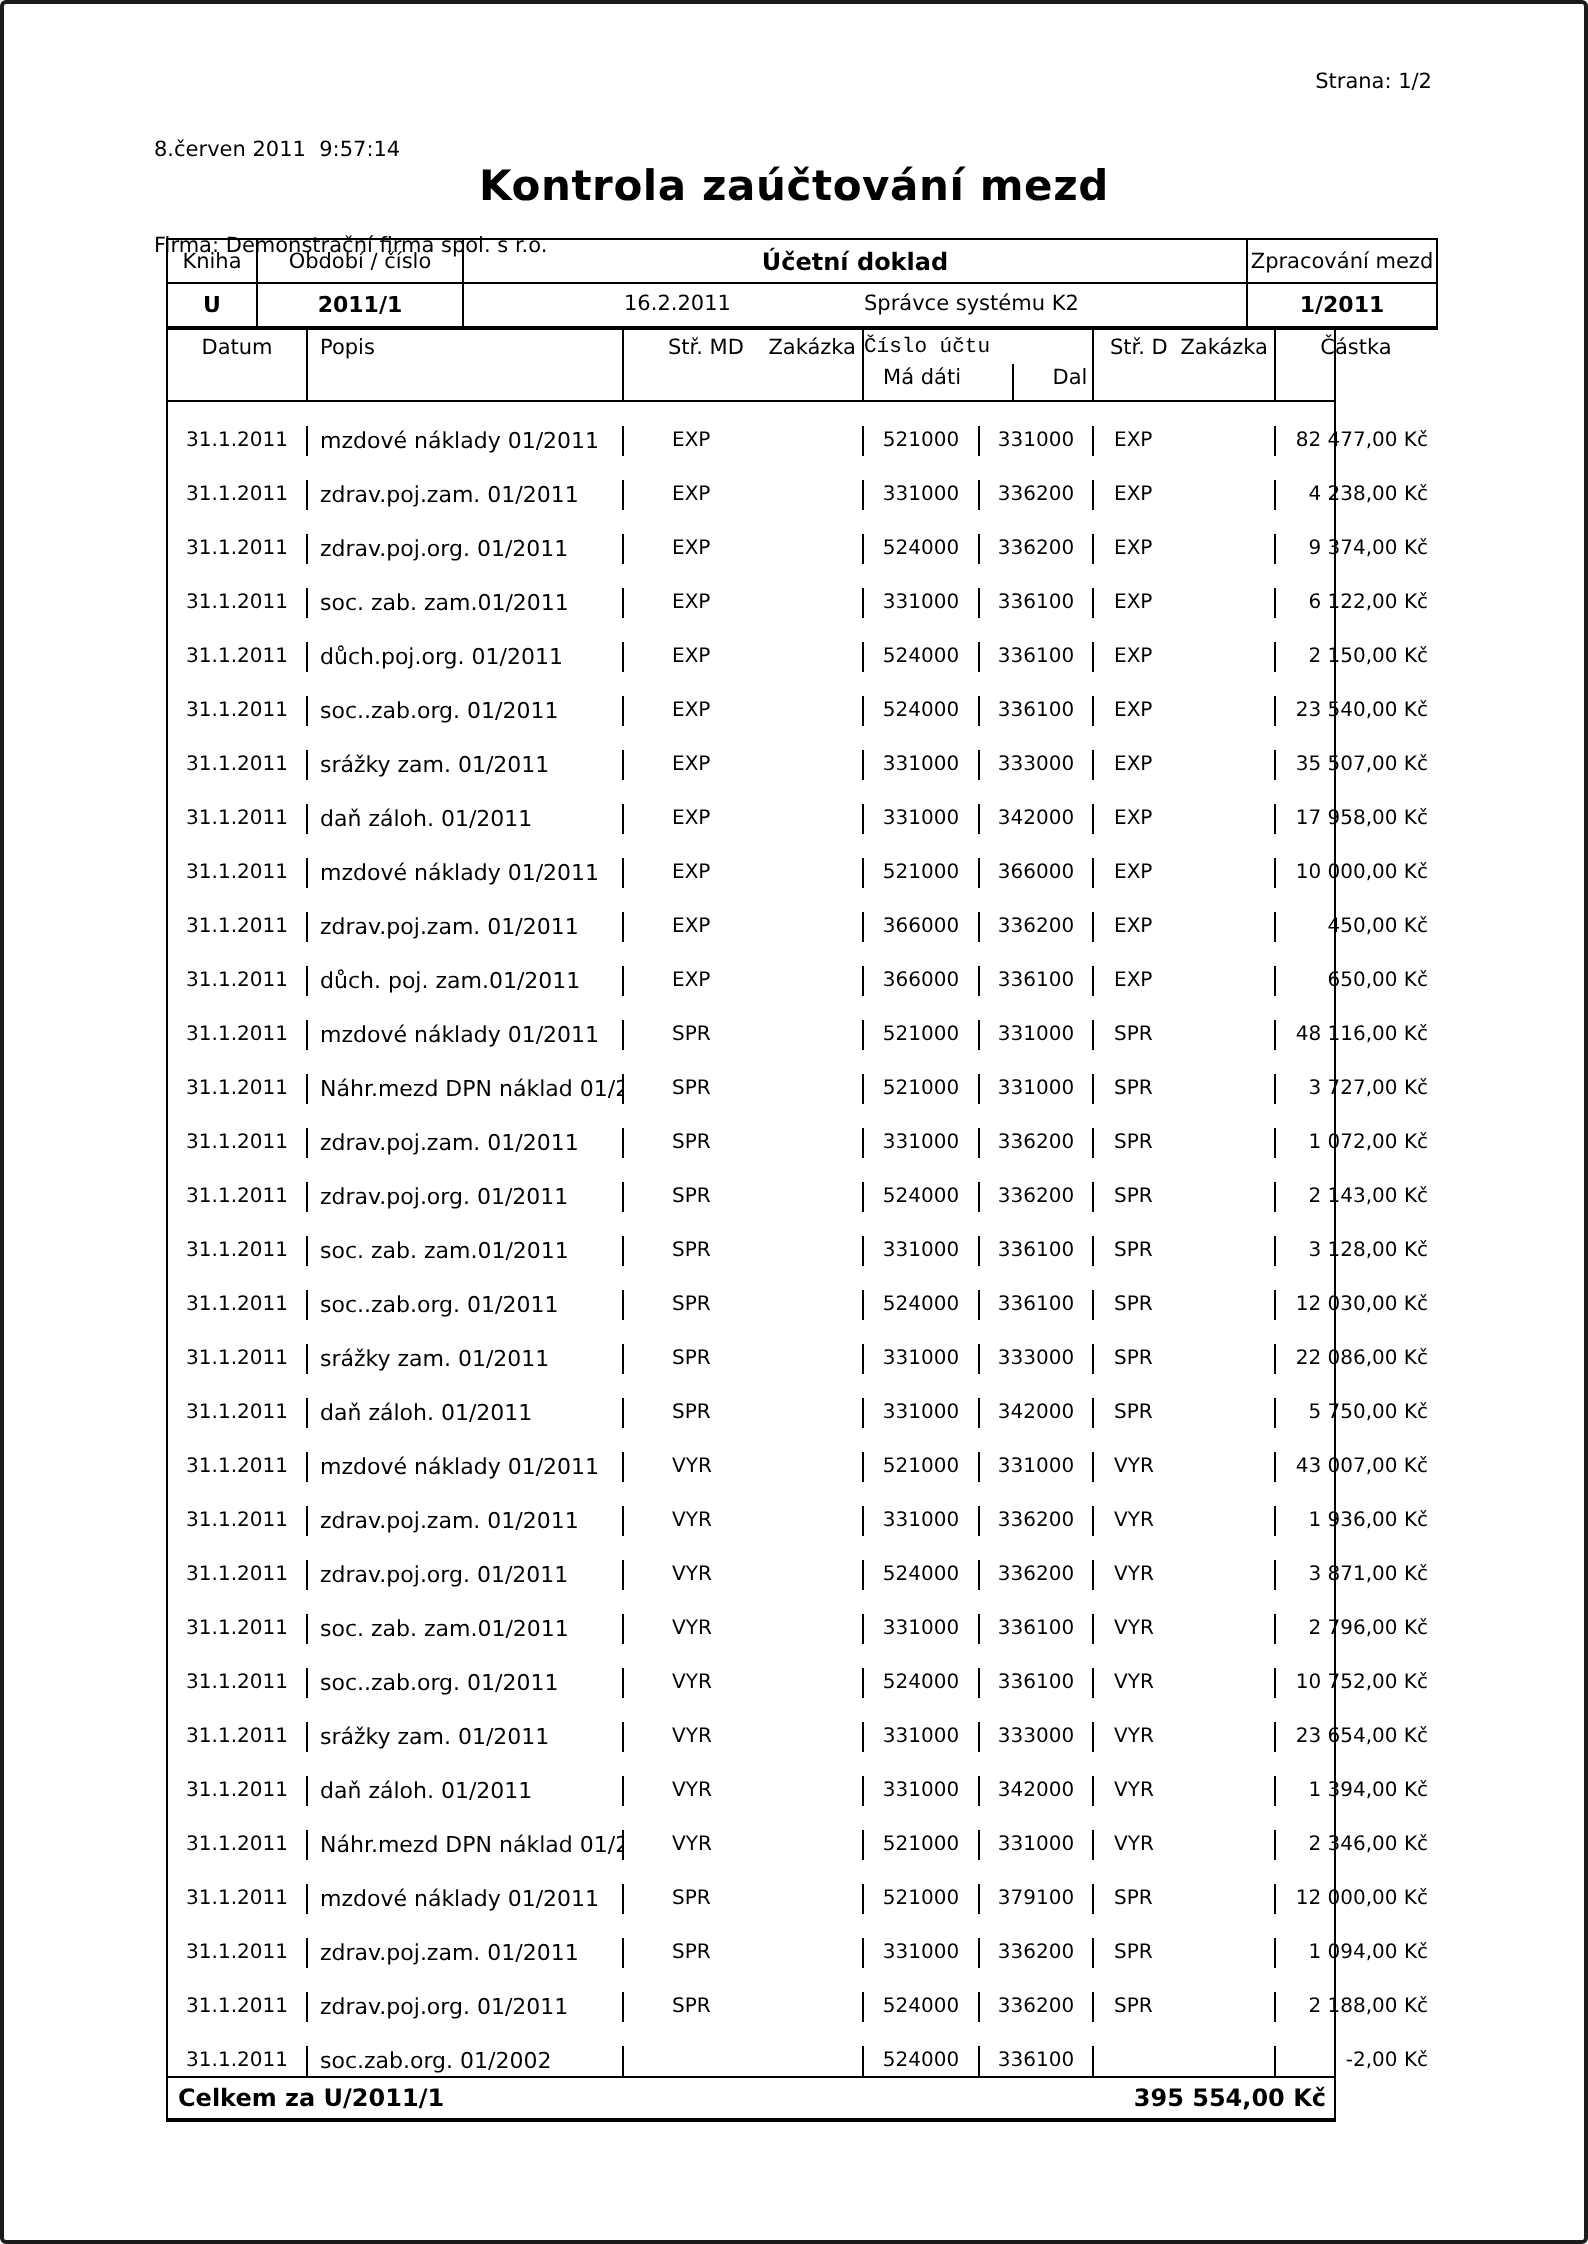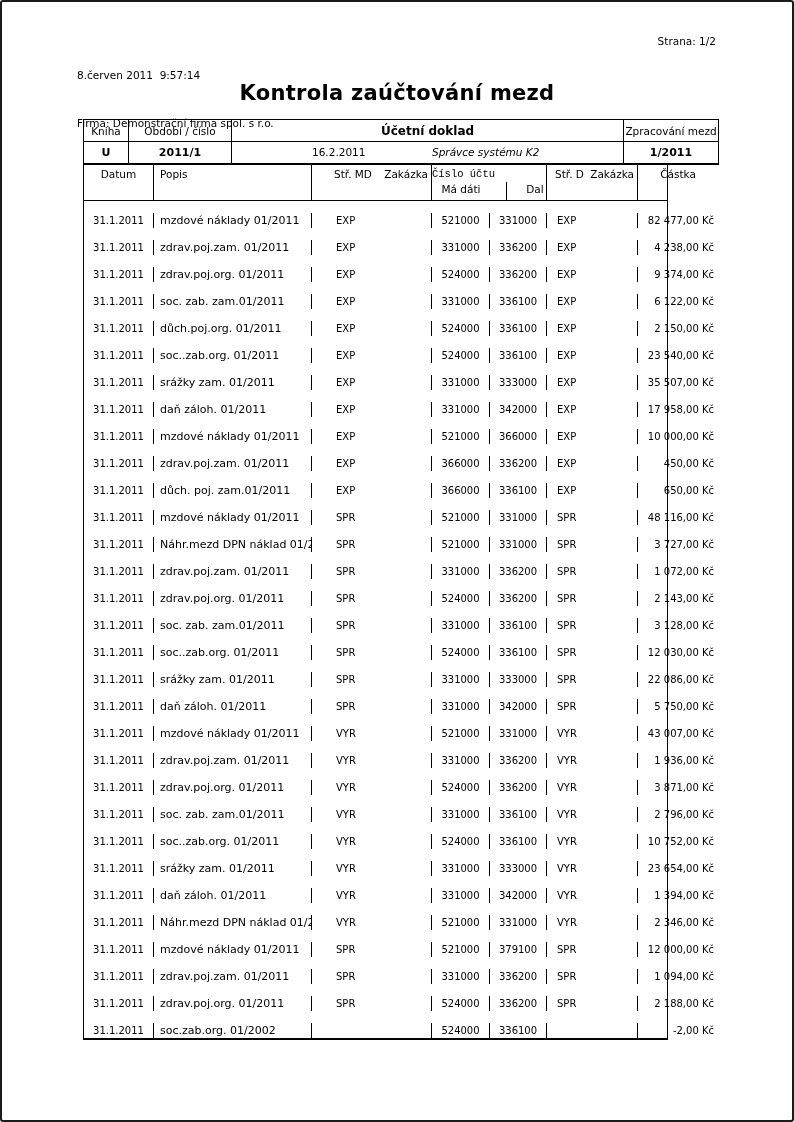--- a/index.html
+++ b/index.html
@@ -26,21 +26,21 @@
   .doc-row.r2 { height:21px; line-height:21px; }
   .doc-row > div { border-right:1px solid #000; overflow:hidden; white-space:nowrap; }
   .doc-row > div:last-child { border-right:none; }
   .doc-row.r1 > div { border-bottom:1px solid #000; }
   .dc { text-align:center; font-size:10.5px; }
   .dc.bold { font-weight:bold; font-size:11px; }
   .dc.big  { font-weight:bold; font-size:12px; }
   .posted-cell { position:relative; font-size:10.5px; }
   .posted-cell .p1 { position:absolute; left:18px;margin-top:44px; }
   .posted-cell .p2 { position:absolute; left:80px; }
-  .posted-cell .p3 { position:absolute; left:200px;font-style:italic; }
+  .posted-cell .p3 { position:absolute; left:200px; }
 
   
   .main-table { position:absolute; left:81px; top:162px; width:585px;
                 border-left:1px solid #000; border-right:1px solid #000; border-bottom:2px solid #000; }
 
   .col-head { display:grid; grid-template-columns:70px 158px 120px 115px 91px 80px;
               height:37px; border-bottom:1px solid #000; font-size:10.5px; }
   .col-head > div { border-right:1px solid #000; }
   .col-head > div:last-child { border-right:none; }
   .h-pad { padding-top:4px; }
@@ -432,15 +432,19 @@
     <div class="td-datum">31.1.2011</div>
     <div class="td-popis">soc.zab.org. 01/2002</div>
     <div class="td-strmd"></div>
     <div class="td-num">524000</div>
     <div class="td-num">336100</div>
     <div class="td-strd"></div>
     <div class="td-castka">-2,00 Kč</div>
   </div>
 </div>
 
+    <div class="total-row">
+      <span>Celkem za U/2011/1</span>
+      <span>395 554,00 Kč</span>
+    </div>
   </div>
 
 </div>
 
 </body></html>

